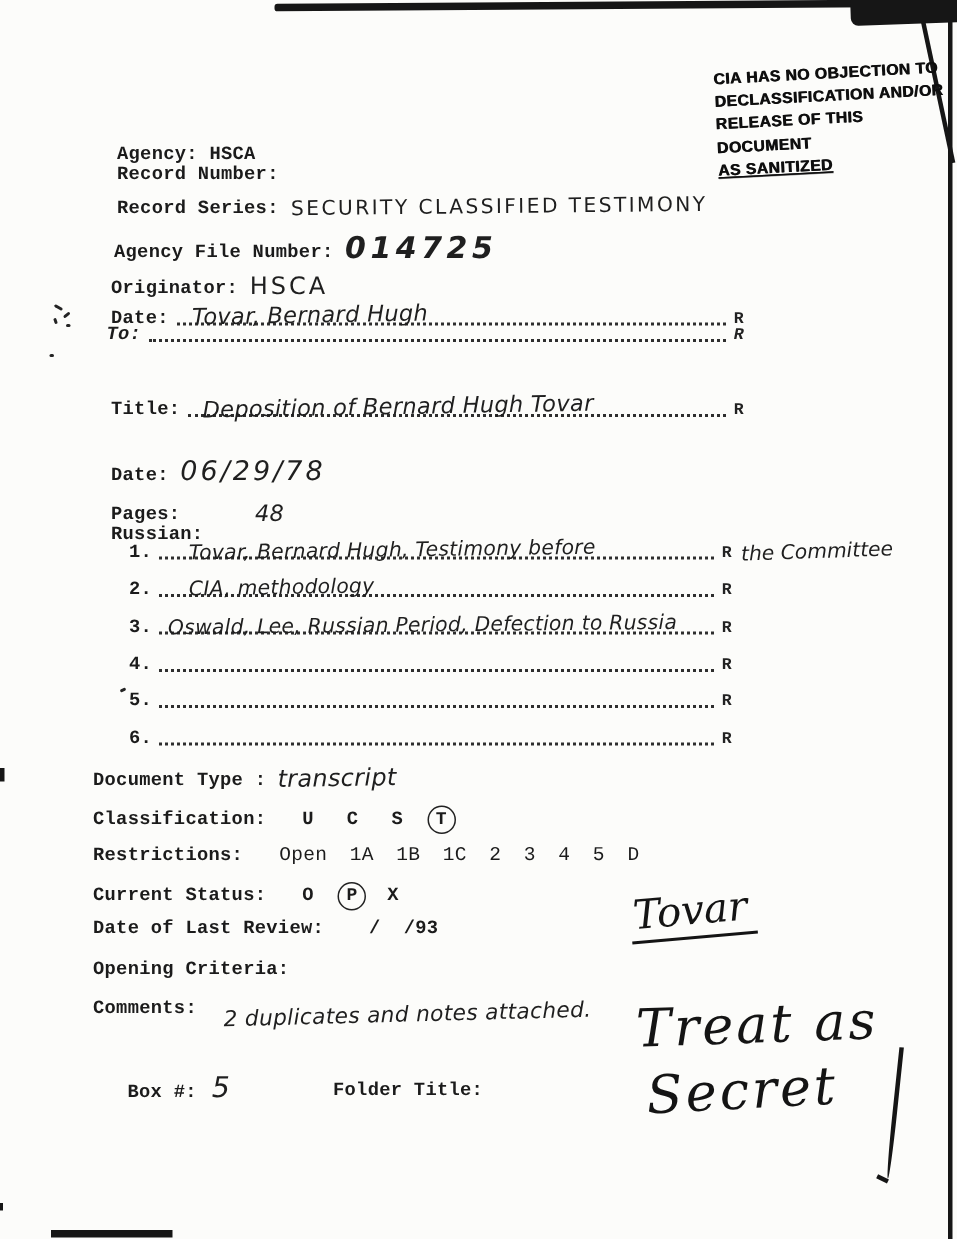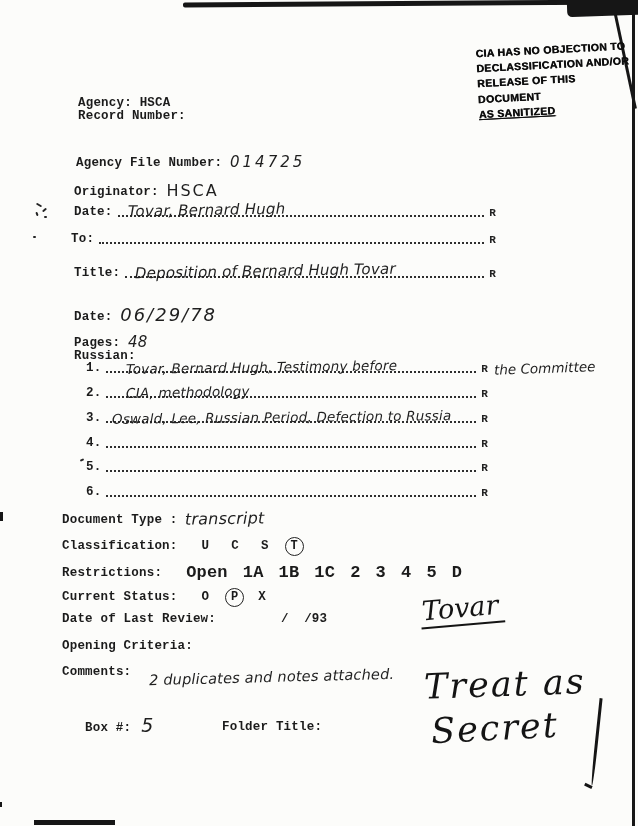--- a/index.html
+++ b/index.html
@@ -30,21 +30,21 @@
   .stamp{position:absolute;left:477px;top:42px;width:162px;transform:rotate(-3deg);
          font-family:"Liberation Sans","DejaVu Sans",sans-serif;font-weight:800;
          font-size:10.5px;line-height:1.45;letter-spacing:0.3px;color:#0f0f0f;
          text-shadow:0.5px 0 0 #0f0f0f;}
   .stamp .u{text-decoration:underline;}
 
   
   .opts{display:flex;align-items:center;}
   .opt{margin-left:22px;font-weight:700;font-size:12.5px;}
   .opt.first{margin-left:24px;}
-  .ropt{margin-left:15px;font-weight:700;font-size:17px;}
+  .ropt{margin-left:15px;font-weight:400;font-size:13px;}
   .ropt.first{margin-left:24px;}
   .circle{display:inline-flex;align-items:center;justify-content:center;width:19px;height:19px;
           border:1.7px solid #222;border-radius:50%;margin-left:16px;box-sizing:border-box;
           font-weight:700;font-size:12px;}
 
   
   .art{position:absolute;background:#161616;}
   .ink{position:absolute;background:#242424;border-radius:2px;}
 
   
@@ -86,61 +86,65 @@
   </div>
 
   <div class="row typed" style="left:78px;top:96px;">
     <span>Agency:</span><span>&nbsp;</span>
     <span>HSCA</span>
   </div>
   <div class="row typed" style="left:78px;top:109px;">
     <span>Record Number:</span>
   </div>
 
+  <div class="row typed" style="left:78px;top:131px;">
+    <span>Record Series:</span><span>&nbsp;</span>
+    <span class="hand" style="font-size:13.5px;letter-spacing:1.6px;transform:rotate(-0.6deg);display:inline-block;">SECURITY CLASSIFIED TESTIMONY</span>
+  </div>
 
   <div class="row typed" style="left:76px;top:155px;">
     <span>Agency File Number:</span><span>&nbsp;</span>
-    <span class="hand i" style="font-size:15px;letter-spacing:3px;line-height:1;">014725</span>
+    <span class="hand i" style="font-size:20px;letter-spacing:3px;line-height:1;font-weight:bold;">014725</span>
   </div>
 
   <div class="row typed" style="left:74px;top:183px;justify-content:space-between;">
     <span>Originator:</span><span>&nbsp;</span>
     <span class="hand" style="font-size:16px;letter-spacing:2px;line-height:1;">HSCA</span>
   </div>
 
   <div class="row typed" style="left:74px;top:205px;width:422px;">
     <span>Date:</span>
     <span class="dotline">
       <span class="hv hand i" style="font-size:15px;transform:rotate(-1deg);">Tovar, Bernard Hugh</span>
     </span>
     <span class="rmark">R</span>
   </div>
 
-  <div class="row typed" style="left:71px;top:232px;width:425px;">
+  <div class="row typed" style="left:71px;top:216px;width:425px;font-style:italic;">
     <span>To:</span>
     <span class="dotline"></span>
     <span class="rmark">R</span>
   </div>
 
   <div class="row typed" style="left:74px;top:266px;width:422px;">
     <span>Title:</span>
     <span class="dotline">
       <span class="hv hand i" style="font-size:15px;transform:rotate(-1deg);">Deposition of Bernard Hugh Tovar</span>
     </span>
     <span class="rmark">R</span>
   </div>
 
   <div class="row typed" style="left:74px;top:306px;">
     <span>Date:</span><span>&nbsp;</span>
     <span class="hand i" style="font-size:18px;letter-spacing:2px;line-height:1;">06/29/78</span>
   </div>
 
   <div class="row typed" style="left:74px;top:335px;">
     <span>Pages:</span><span>&nbsp;</span>
-    <span class="hand i" style="font-size:15px;line-height:1;">48</span>
+    <span class="hand i" style="font-size:15px;line-height:1;margin-left:42px;">48</span>
   </div>
 
   <div class="row typed" style="left:74px;top:349px;">
     <span>Russian:</span>
   </div>
 
   <div class="row typed" style="left:86px;top:361px;width:402px;">
     <span>1.</span>
     <span class="dotline">
       <span class="hv hand i" style="font-size:13.5px;left:20px;transform:rotate(-0.8deg);">Tovar, Bernard Hugh, Testimony before</span>
@@ -215,21 +219,21 @@
 
   <div class="row typed" style="left:62px;top:588px;align-items:center;">
     <span>Current Status:</span>
     <span class="opts">
       <span class="opt first">O</span>
       <span class="circle">P</span>
       <span class="opt" style="margin-left:14px;">X</span>
     </span>
   </div>
 
-  <div class="row typed" style="left:62px;top:612px;gap:35px;">
+  <div class="row typed" style="left:62px;top:612px;">
     <span>Date of Last Review:</span>
     <span style="margin-left:30px;">/  /93</span>
   </div>
 
   <div class="row typed" style="left:62px;top:639px;">
     <span>Opening Criteria:</span>
   </div>
 
   <div class="row typed" style="left:62px;top:665px;">
     <span>Comments:</span>

